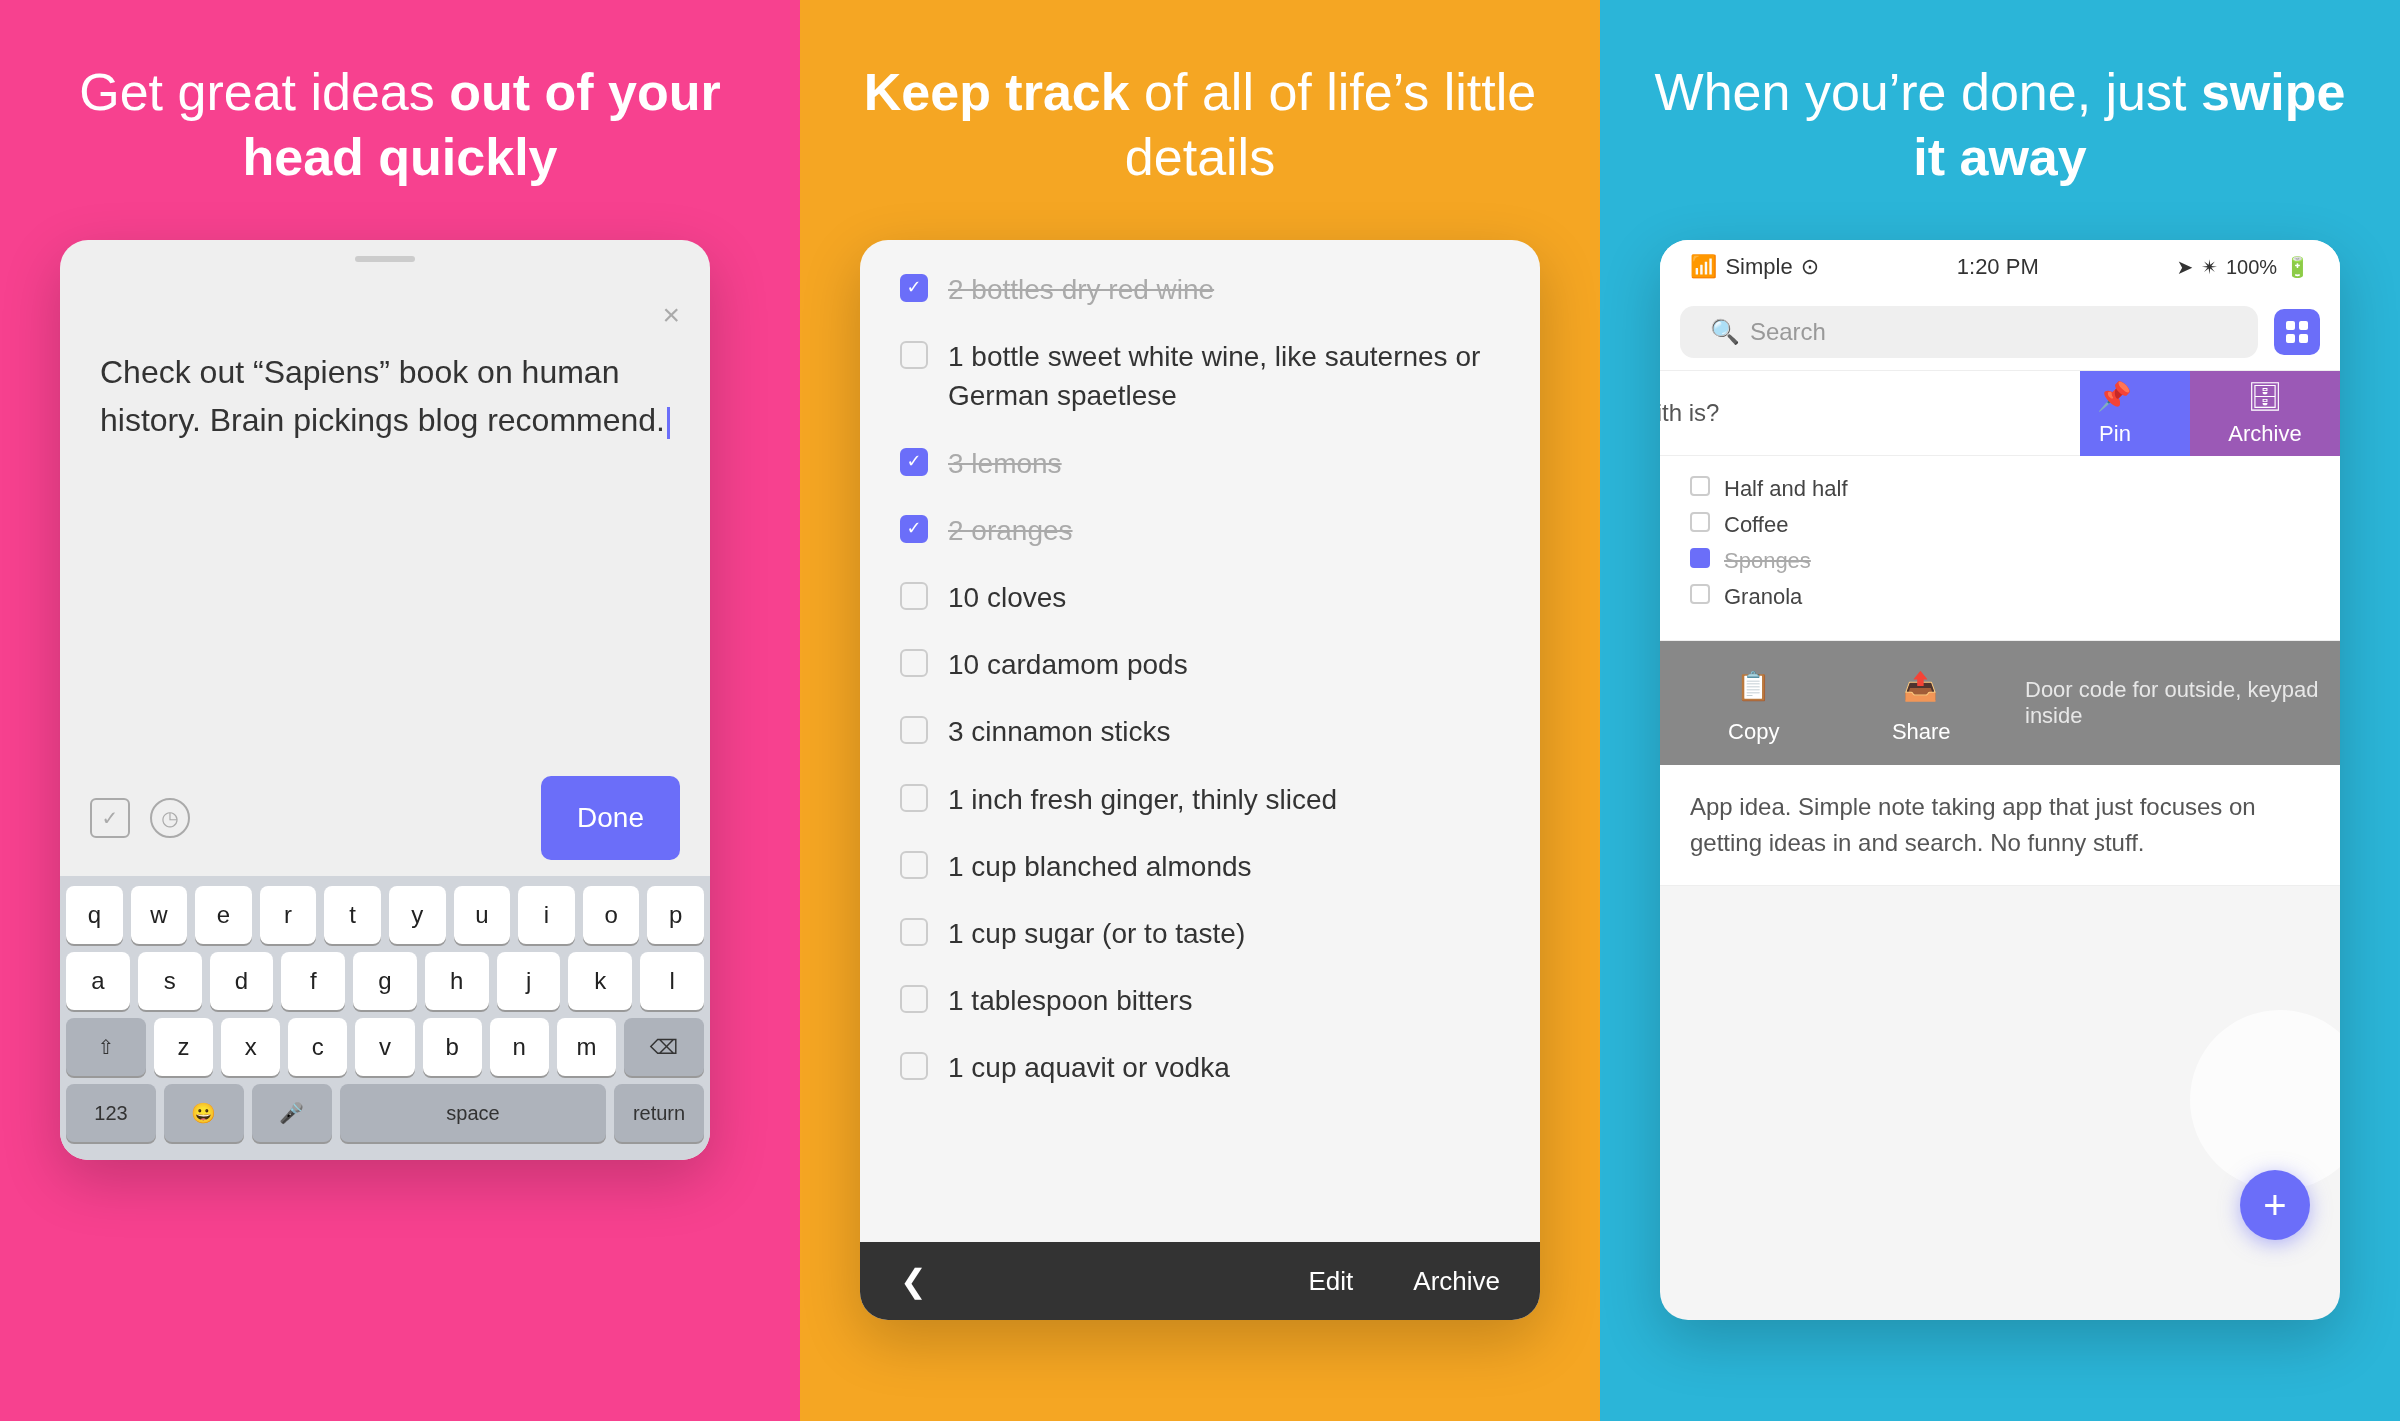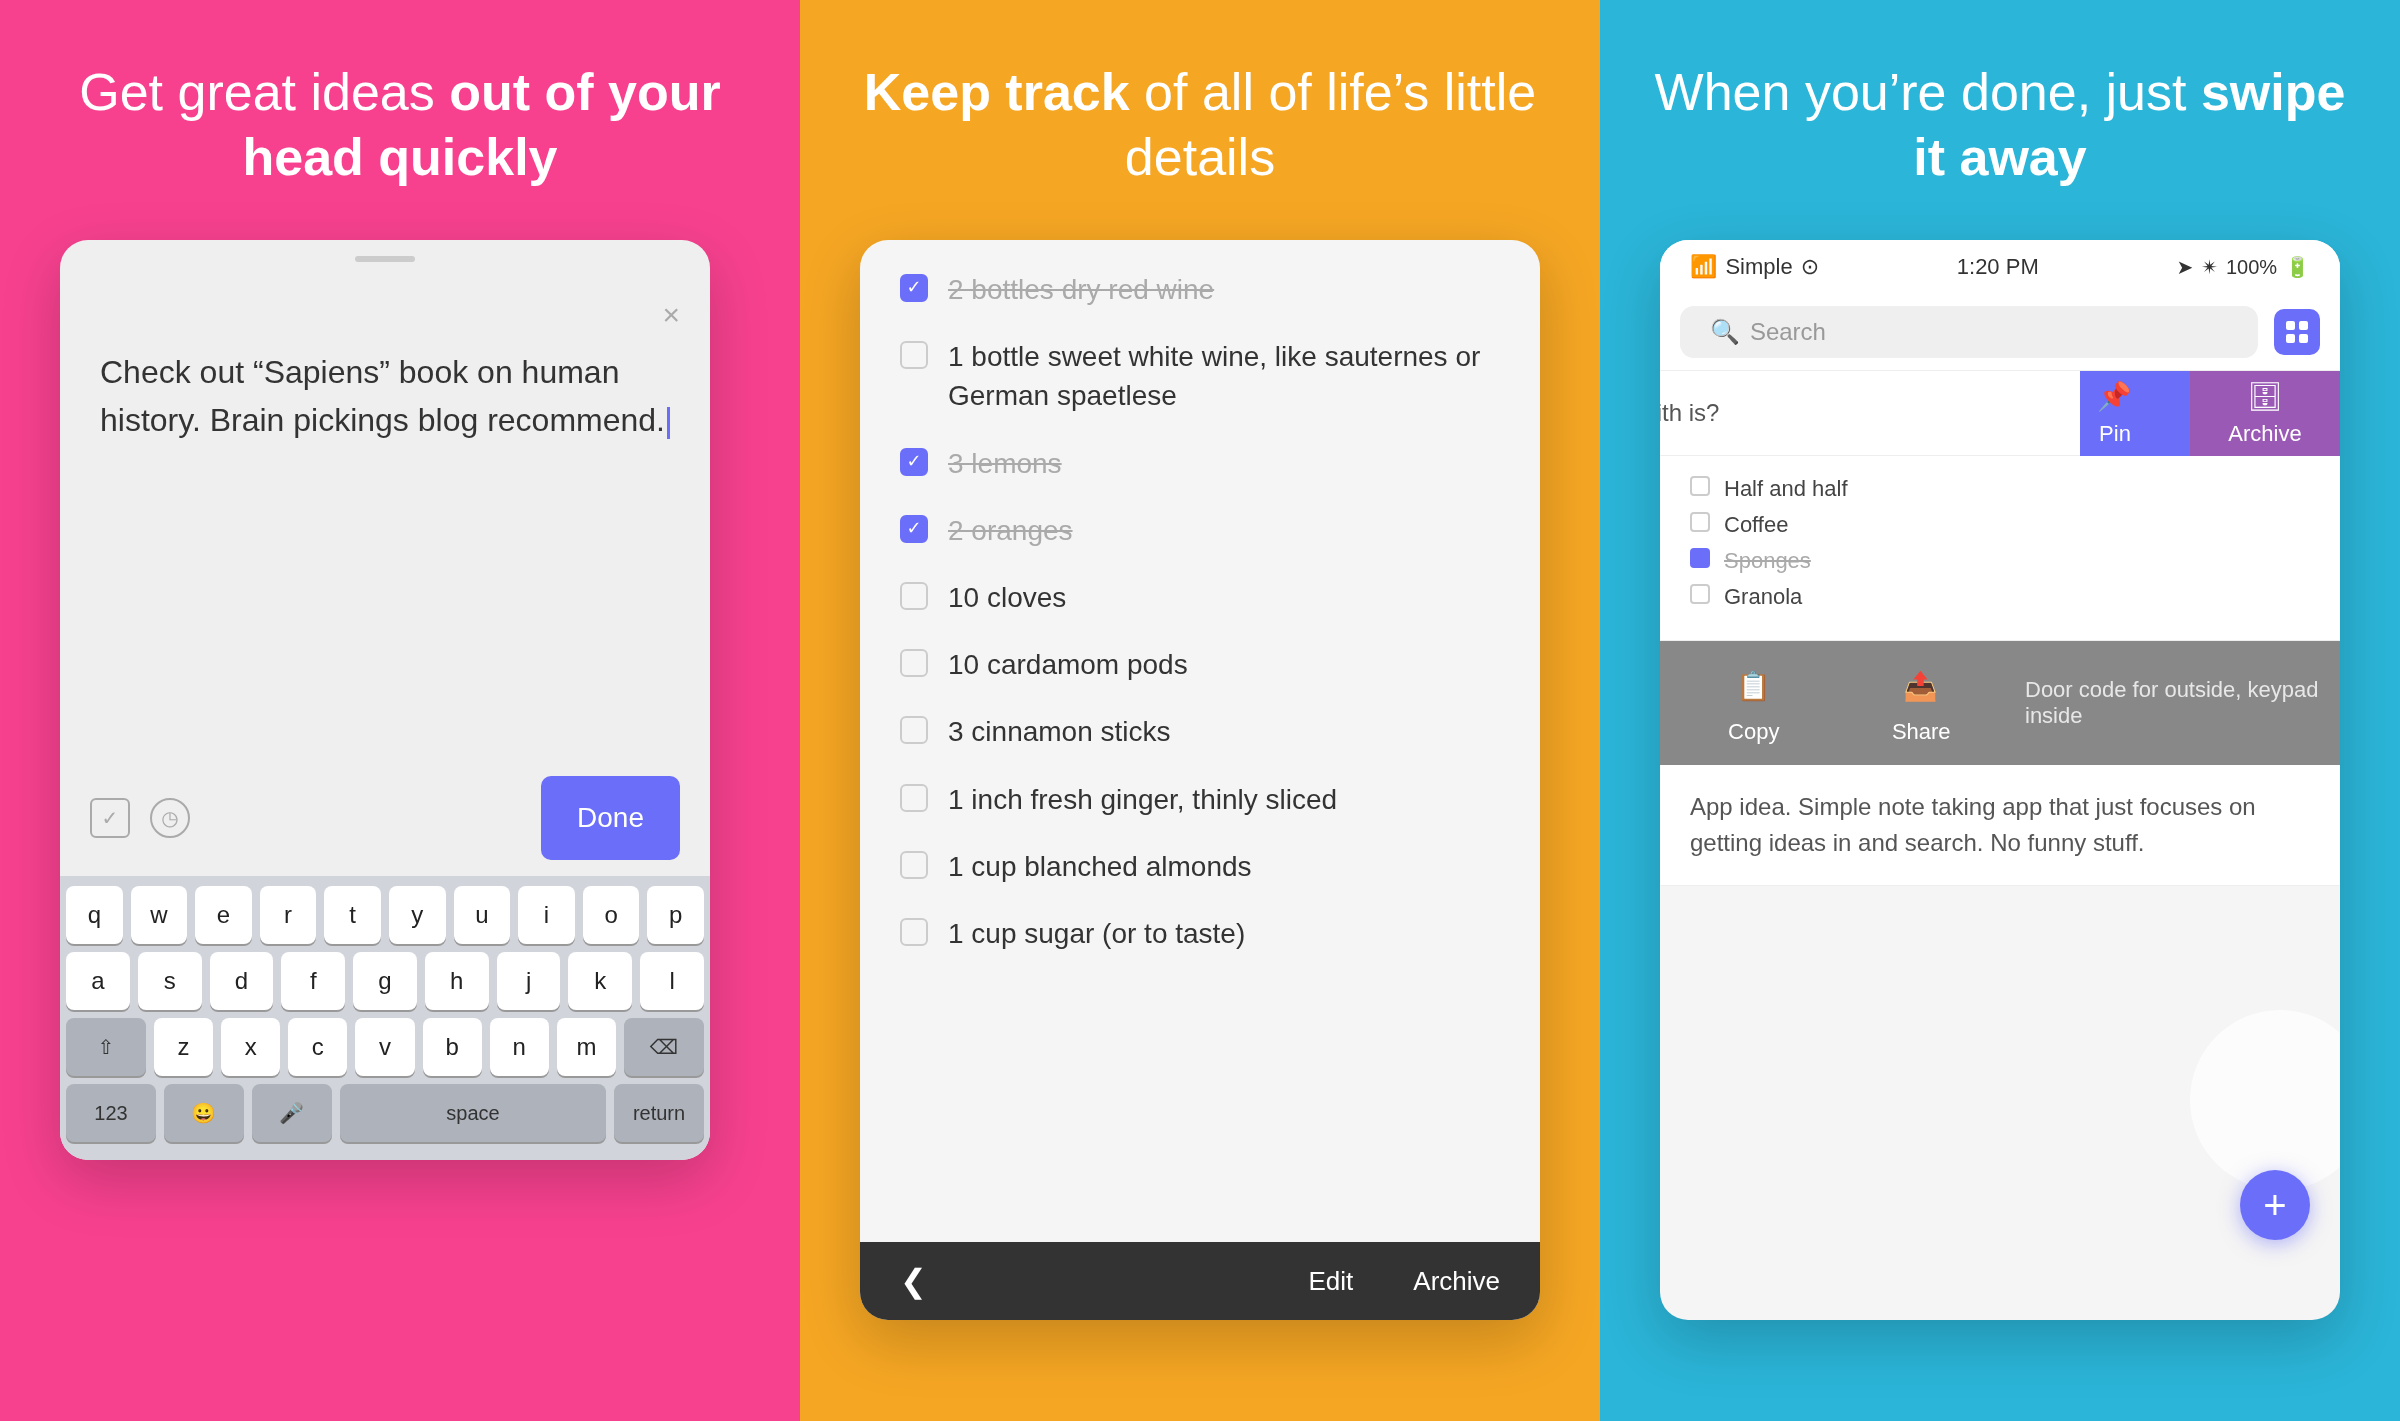--- a/index.html
+++ b/index.html
@@ -601,21 +601,29 @@
       <div class="checklist-item">
         <div class="checkbox"></div>
         <span>1 cup blanched almonds</span>
       </div>
 
       <div class="checklist-item">
         <div class="checkbox"></div>
         <span>1 cup sugar (or to taste)</span>
       </div>
 
-
+      <div class="checklist-item">
+        <div class="checkbox"></div>
+        <span>1 tablespoon bitters</span>
+      </div>
+
+      <div class="checklist-item">
+        <div class="checkbox"></div>
+        <span>1 cup aquavit or vodka</span>
+      </div>
     </div>
 
     <div class="phone-bottom-nav">
       <span class="nav-back-icon">❮</span>
       <span class="nav-edit">Edit</span>
       <span class="nav-archive">Archive</span>
     </div>
   </div>
 </div>
 

